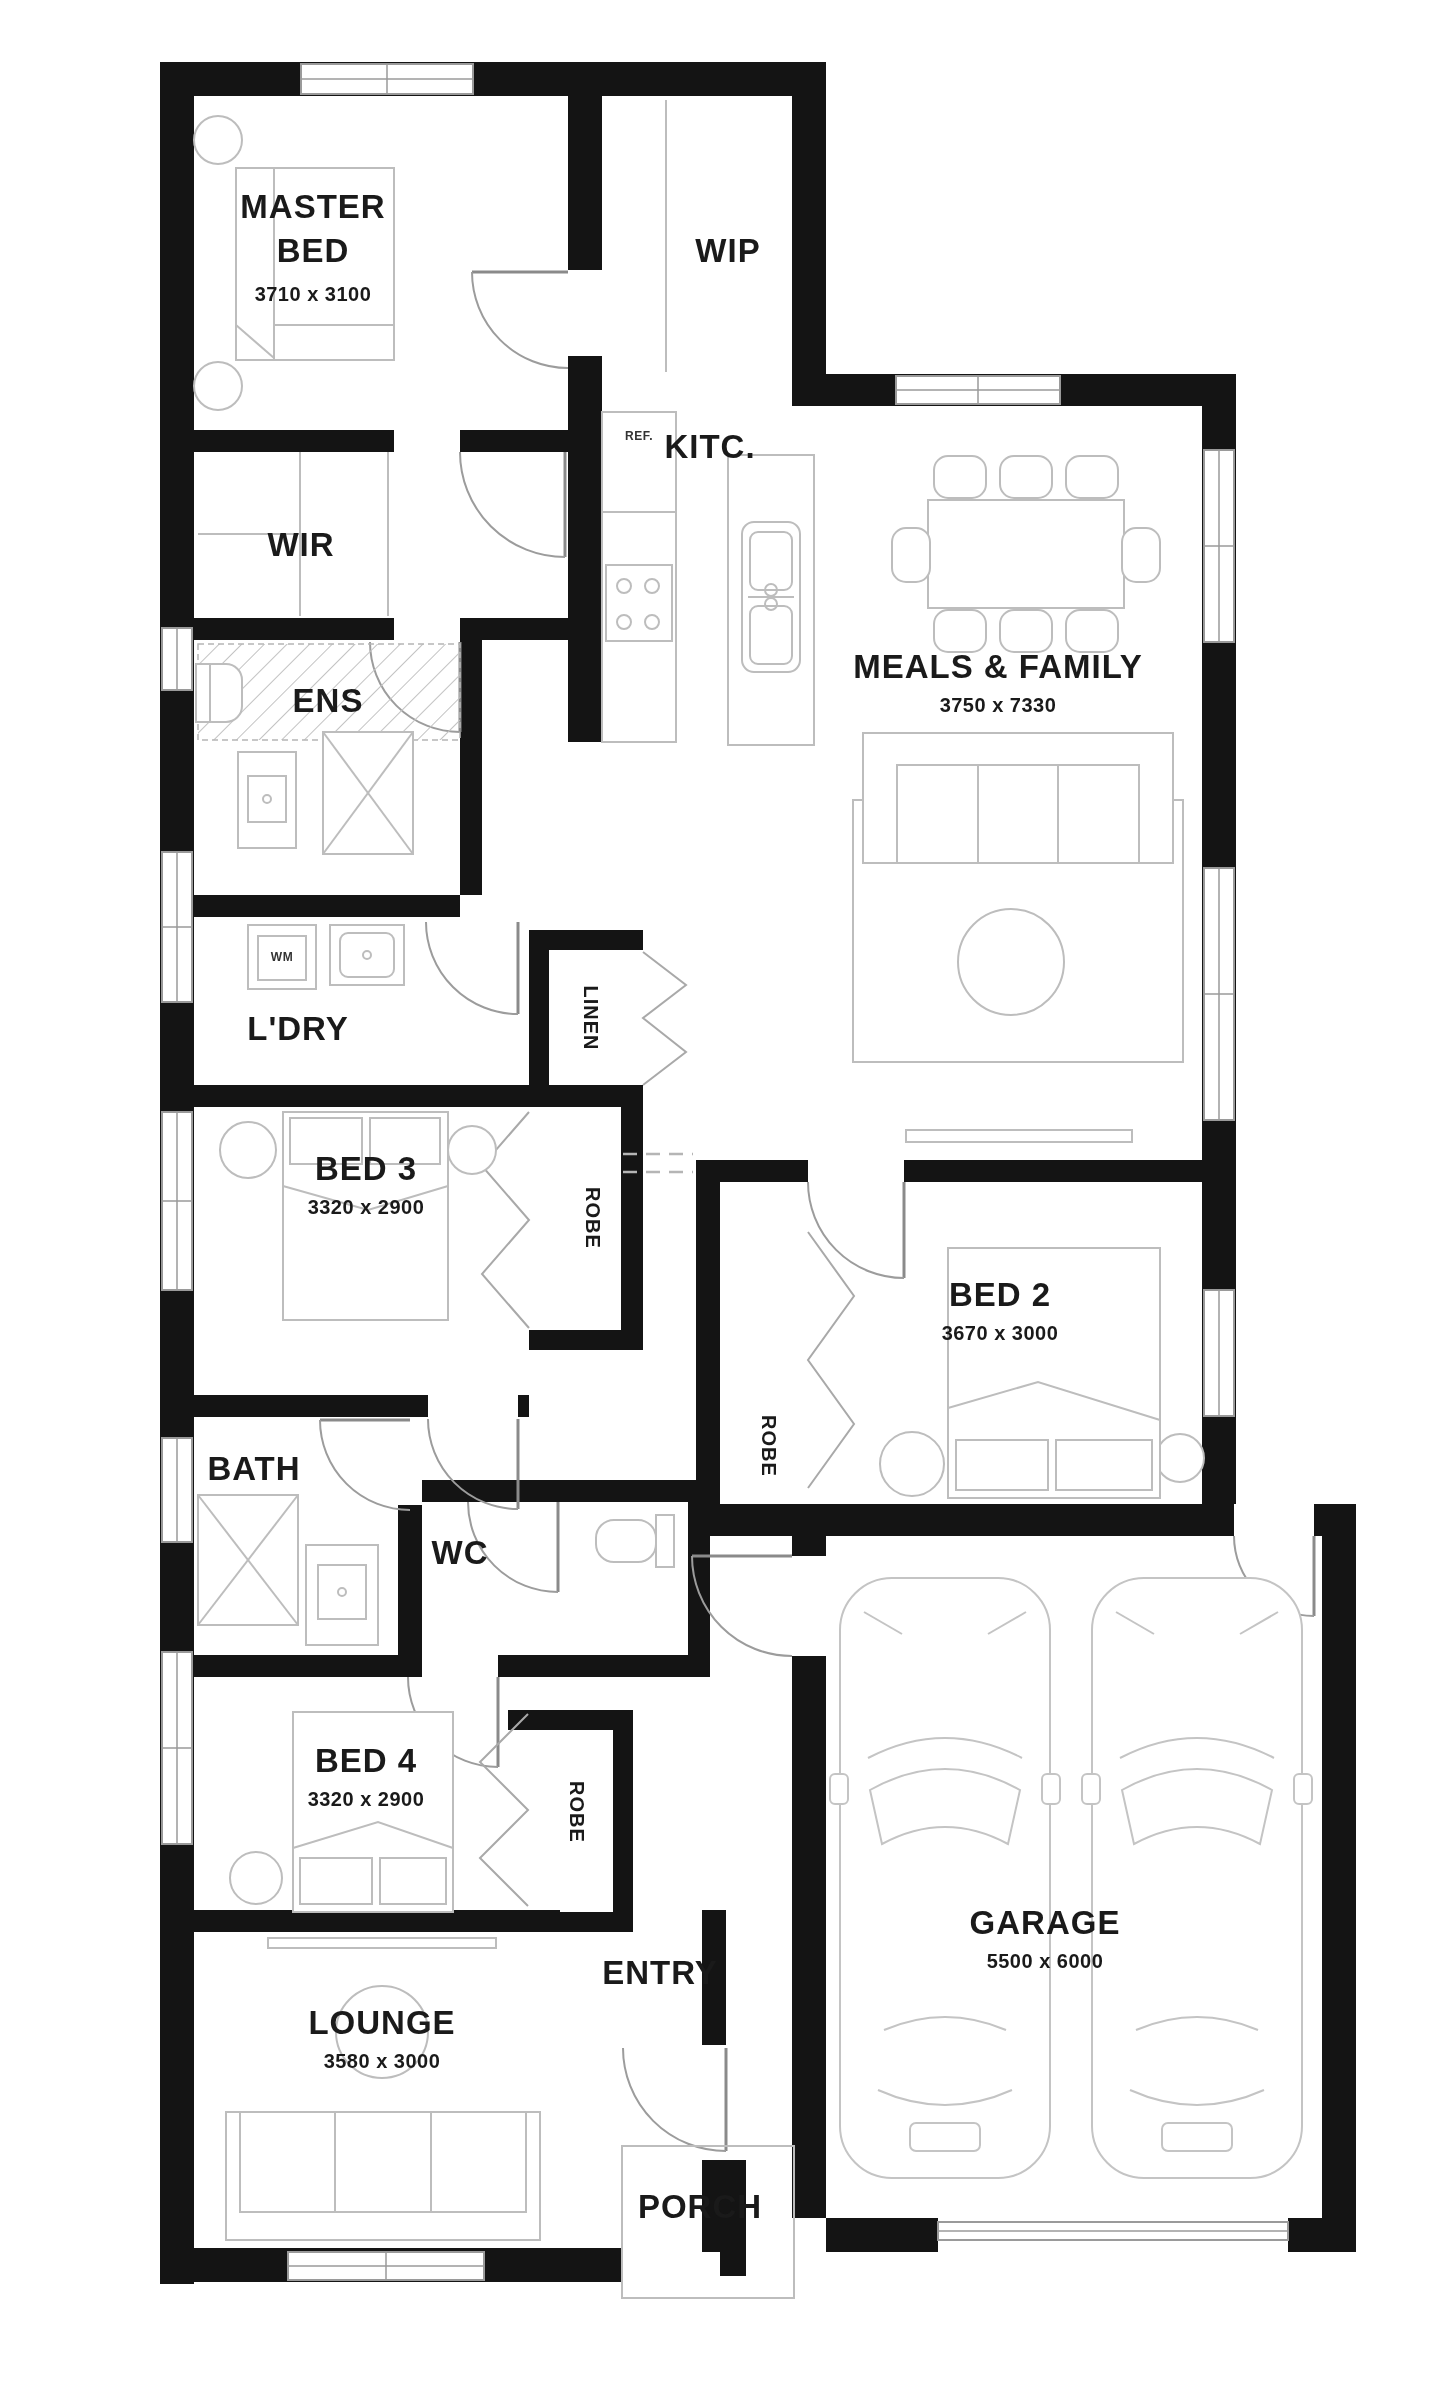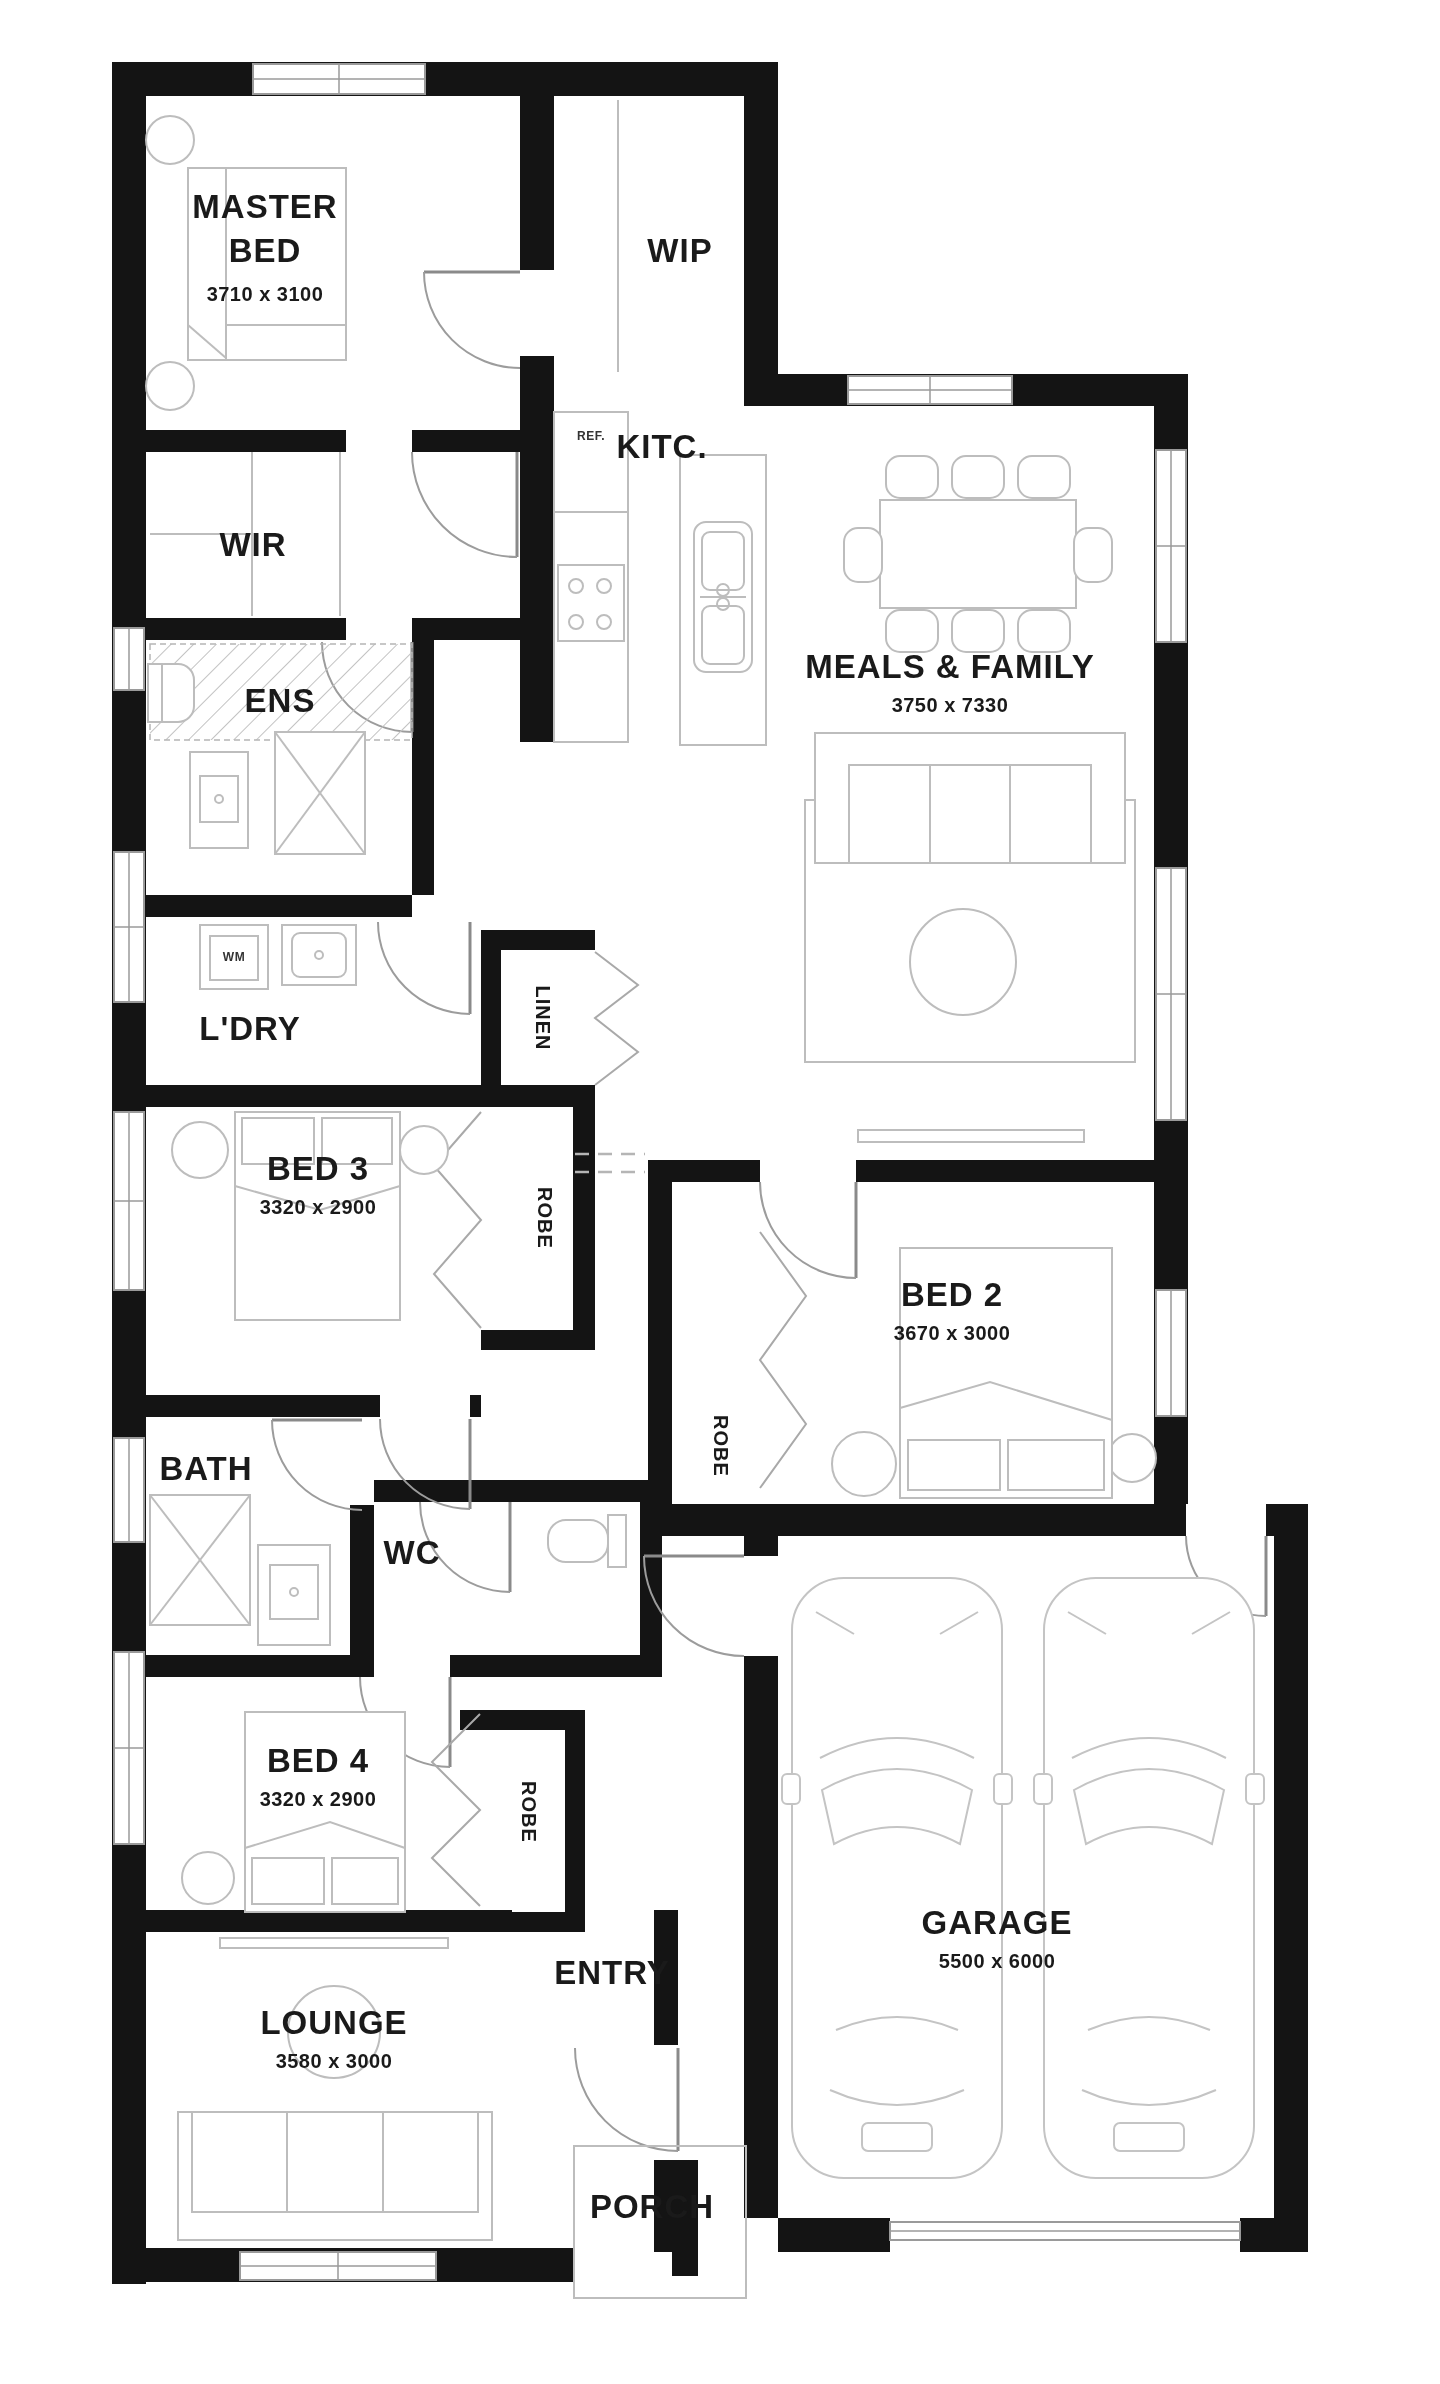--- a/index.html
+++ b/index.html
@@ -1,17 +1,17 @@
 <!DOCTYPE html>
 <html><head>
 <meta charset="utf-8">
 <style>
   html,body{margin:0;padding:0;background:#fff;}
   .plan{position:relative;width:1308px;height:2384px;background:#ffffff;overflow:hidden;
-        font-family:"Liberation Sans", sans-serif;}
+        font-family:"Liberation Sans", sans-serif;margin-left:48px;}
   svg{display:block;}
   .wall{fill:#141414;stroke:none;}
   .furn{fill:#ffffff;stroke:#bdbdbd;stroke-width:2;}
   .furnl{fill:none;stroke:#bdbdbd;stroke-width:2;}
   .door{fill:none;stroke:#9c9c9c;stroke-width:2;}
   .leaf{stroke:#8a8a8a;stroke-width:3;}
   .winbox{fill:#ffffff;stroke:#9a9a9a;stroke-width:2;}
   .winline{stroke:#9a9a9a;stroke-width:1.5;}
   .bifold{fill:none;stroke:#a9a9a9;stroke-width:2;stroke-linejoin:miter;}
   .dash{stroke:#b5b5b5;stroke-width:2.5;stroke-dasharray:14 9;}

